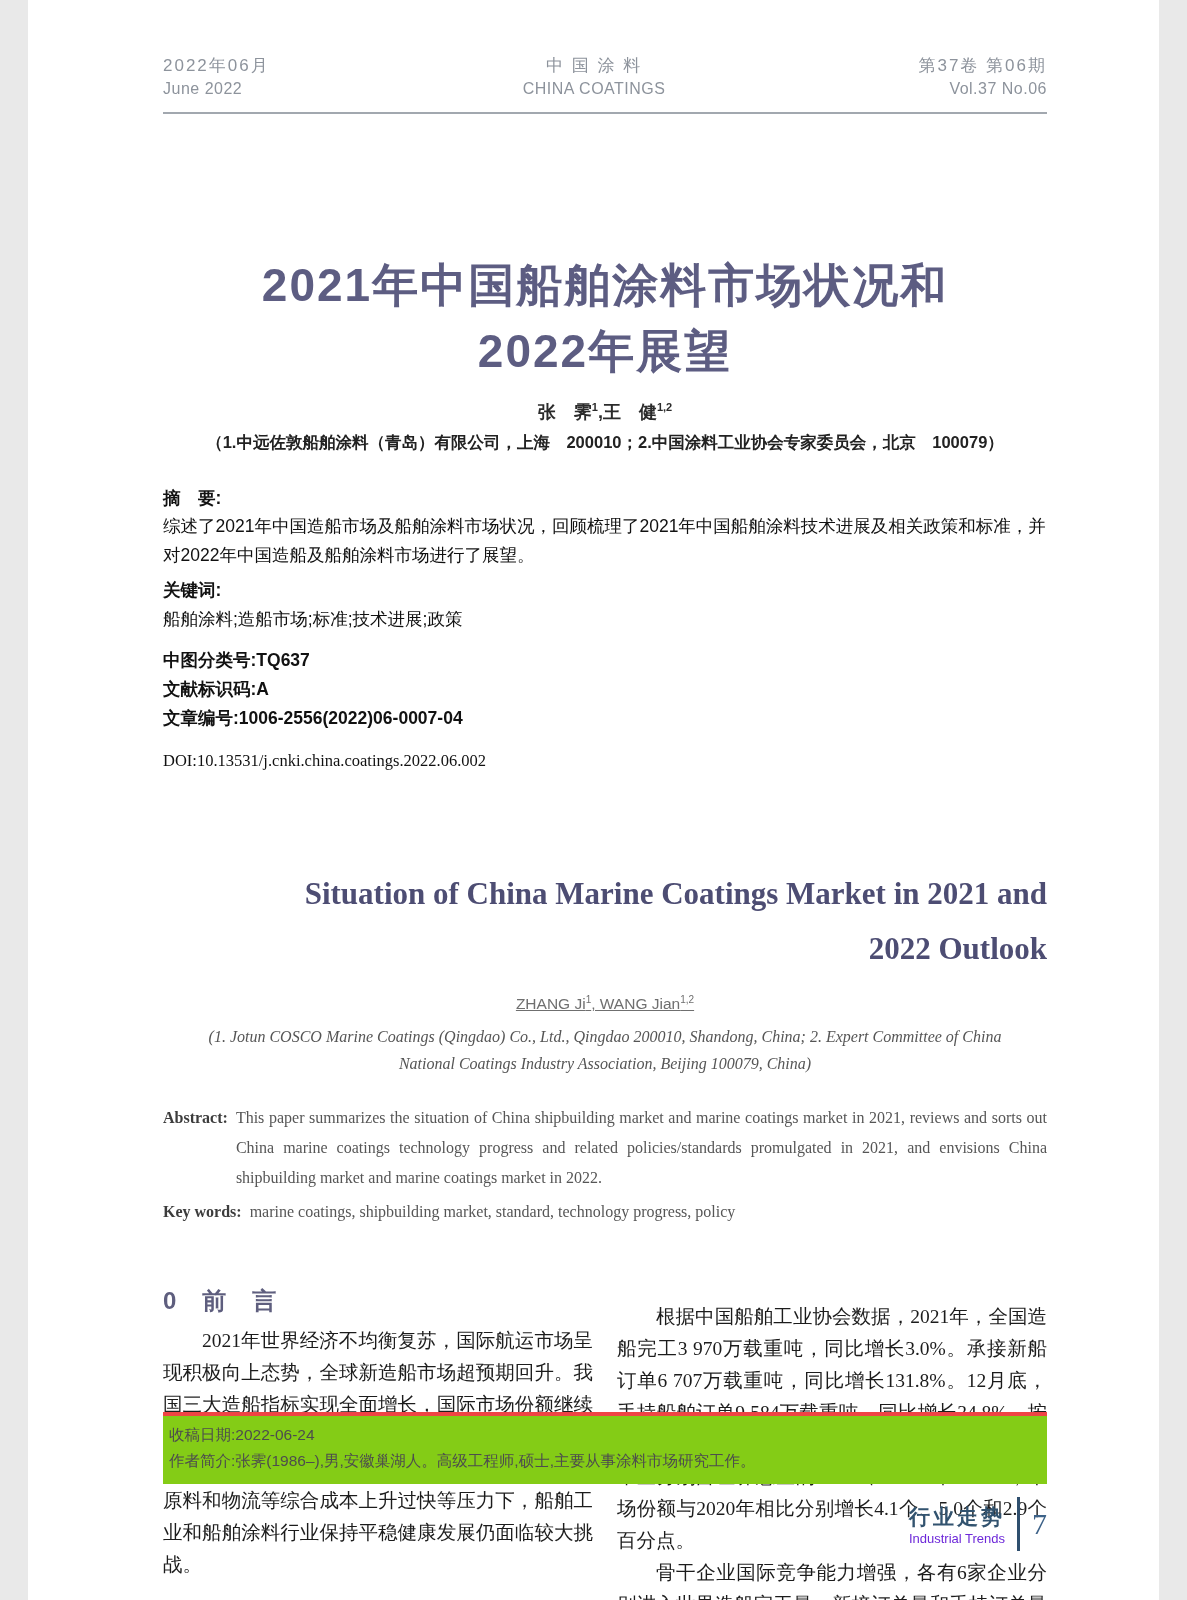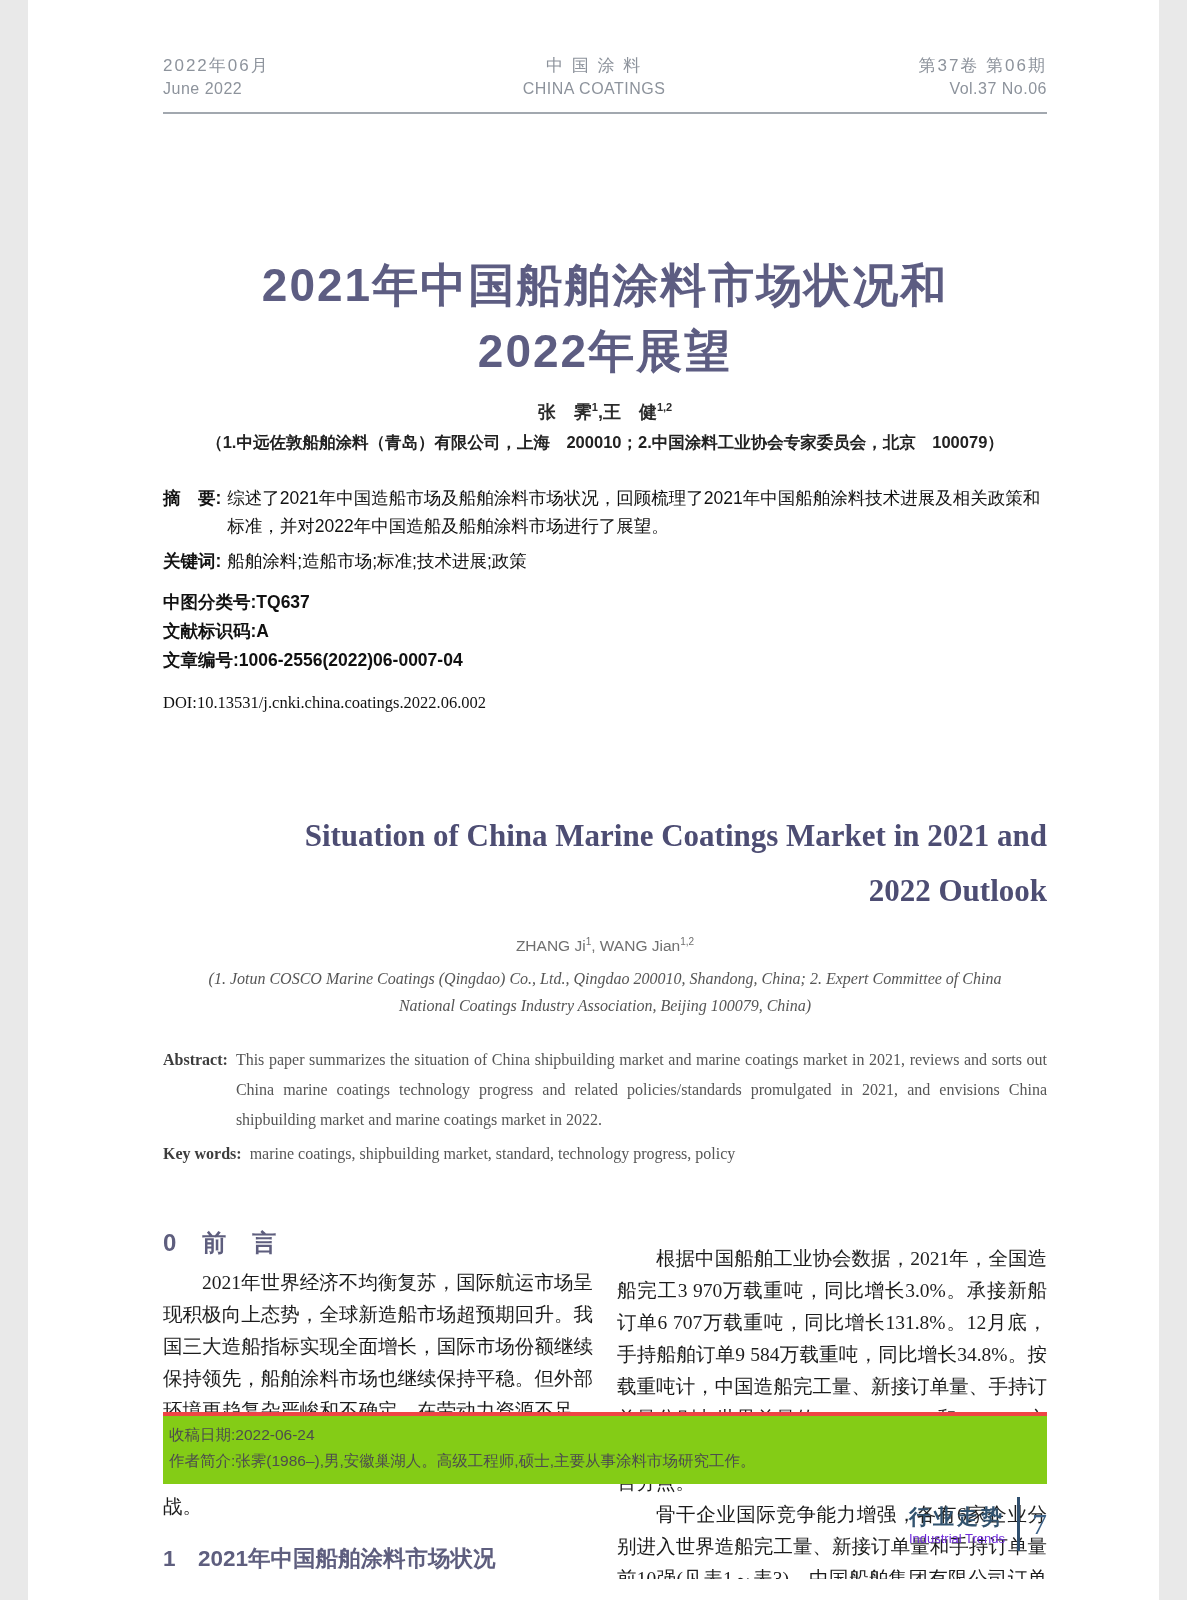--- a/index.html
+++ b/index.html
@@ -24,34 +24,34 @@
   .title-cn {
     margin-top:138px; text-align:center; color:#5d5d82;
     font-size:46px; font-weight:bold; line-height:66px; letter-spacing:2px;
   }
   .authors-cn { margin-top:16px; text-align:center; font-size:18px; font-weight:bold; color:#2b2b2b; }
   .authors-cn sup { font-size:11px; }
   .affil-cn { margin-top:8px; text-align:center; font-size:16.5px; font-weight:bold; color:#222; }
 
   
   .abs-block { margin-top:30px; font-size:17.5px; line-height:1.65; color:#111; }
-  .abs-row { display:flex; }
+  .abs-row { display:flex;flex-direction:column; }
   .abs-row + .abs-row { margin-top:6px; }
   .abs-lbl { font-weight:bold; white-space:nowrap; margin-right:6px; }
   .abs-txt { flex:1; }
   .meta-row { display:flex; justify-content:space-between; margin-top:12px; font-weight:bold; margin-right:38px;flex-direction:column; }
   .doi { margin-top:14px; font-family:"Liberation Serif","DejaVu Serif",serif; font-size:16.5px; font-weight:normal; color:#111; }
 
   
   .title-en {
     margin-top:92px; text-align:right; color:#4d4d73;
     font-family:"Liberation Serif","DejaVu Serif",serif;
     font-size:31px; font-weight:bold; line-height:55px;
   }
-  .authors-en { margin-top:18px; text-align:center; font-size:15.5px; color:#6f6f6f; }
+  .authors-en { margin-top:18px; text-align:center; font-size:15.5px; color:#6f6f6f;text-decoration:underline; }
   .authors-en sup { font-size:10px; }
   .affil-en {
     margin-top:10px; text-align:center; font-family:"Liberation Serif","DejaVu Serif",serif;
     font-style:italic; font-size:16px; color:#555; line-height:27px;
   }
 
   
   .abs-en { margin-top:26px; font-family:"Liberation Serif","DejaVu Serif",serif; font-size:16px; color:#565656; line-height:30px; }
   .abs-en-row { display:flex; }
   .abs-en-row + .abs-en-row { margin-top:4px; }

